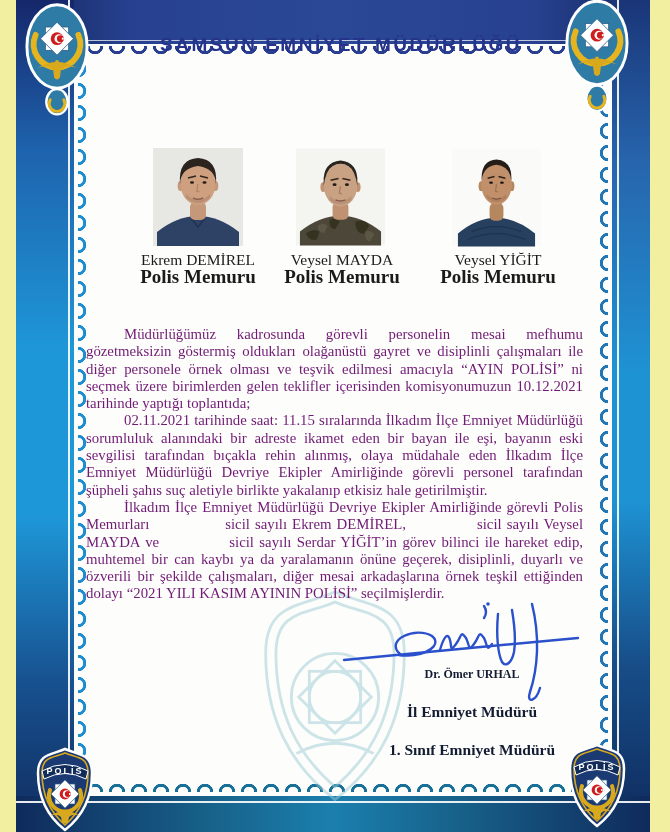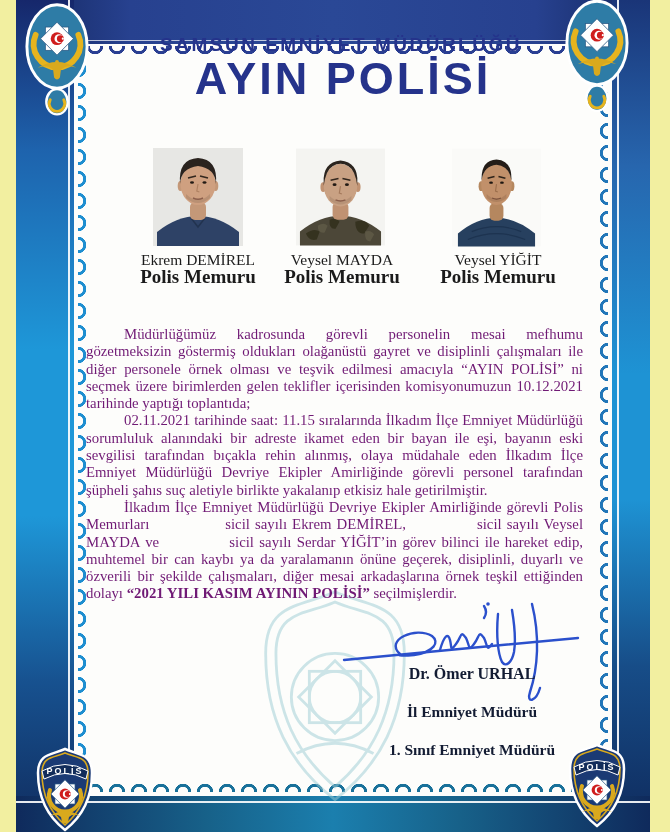--- a/index.html
+++ b/index.html
@@ -59,27 +59,27 @@
   .photo svg { display:block; }
   .officer-label { position:absolute; top:251px; width:160px; text-align:center; color:#1b1b1b; }
   .label-1 { left:118px; } .label-2 { left:262px;text-align:center; } .label-3 { left:418px; }
   .officer-name { font-size:15.5px; line-height:17px; }
   .officer-rank { font-size:19px; line-height:17px;font-weight:bold; }
 
   
   .body-text { position:absolute; left:86px; width:497px; top:326px; color:#701a75;
     font-size:14.8px; line-height:17.3px; text-align:justify; }
   .body-text p { margin:0; text-indent:38px; }
-  .award { font-weight:bold; }
+  .award { font-weight:normal; }
 
   
   .sig-ink { position:absolute; left:338px; top:596px; width:252px; height:118px; }
   .sig-block { position:absolute; left:352px; top:665px; width:240px; text-align:center;
     color:#131c33; font-weight:bold; }
-  .sig-name  { font-size:16px; line-height:18px; }
+  .sig-name  { font-size:12px; line-height:18px; }
   .sig-title { font-size:15.5px; line-height:17.5px;margin-top:20px; }
 </style>
 </head>
 <body>
 
 <div class="page">
 
   <div class="content-area"></div>
   <div class="band band-top"></div>
   <div class="band band-left"></div>
@@ -168,21 +168,20 @@
     </g>
     <circle cx="37" cy="48" r="7" fill="#ffffff"></circle>
     <circle cx="37" cy="48" r="5.4" fill="#cf1d1d"></circle>
     <circle cx="38.6" cy="48" r="3.8" fill="#ffffff"></circle>
     <circle cx="39.8" cy="48" r="3" fill="#cf1d1d"></circle>
     <circle cx="41.8" cy="48" r="0.9" fill="#ffffff"></circle>
     <path d="M22,70 Q37,60 52,70 Q45,67 41,71 L40,76 Q37,79 34,76 L33,71 Q29,67 22,70 Z" fill="#d9a91d"></path>
   </svg>
 
   <div class="org-title">SAMSUN EMNİYET MÜDÜRLÜĞÜ</div>
-  <div class="main-title">AYIN POLİSİ</div>
 
   <div class="photo photo-1">
     <svg width="92" height="98" viewBox="0 0 90 98">
       <rect width="90" height="98" fill="#e7e7e4"></rect>
       <path d="M4,98 L4,84 Q24,68 45,68 Q66,68 86,84 L86,98 Z" fill="#2e4266"></path>
       <path d="M38,70 L45,79 L52,70" fill="none" stroke="#22334f" stroke-width="1.5"></path>
       <rect x="37" y="54" width="16" height="18" rx="5" fill="#c49878"></rect>
       <ellipse cx="27.5" cy="38" rx="2.8" ry="5" fill="#c49878"></ellipse>
       <ellipse cx="62.5" cy="38" rx="2.8" ry="5" fill="#c49878"></ellipse>
       <ellipse cx="45" cy="36" rx="17.5" ry="21" fill="#cfa080"></ellipse>

